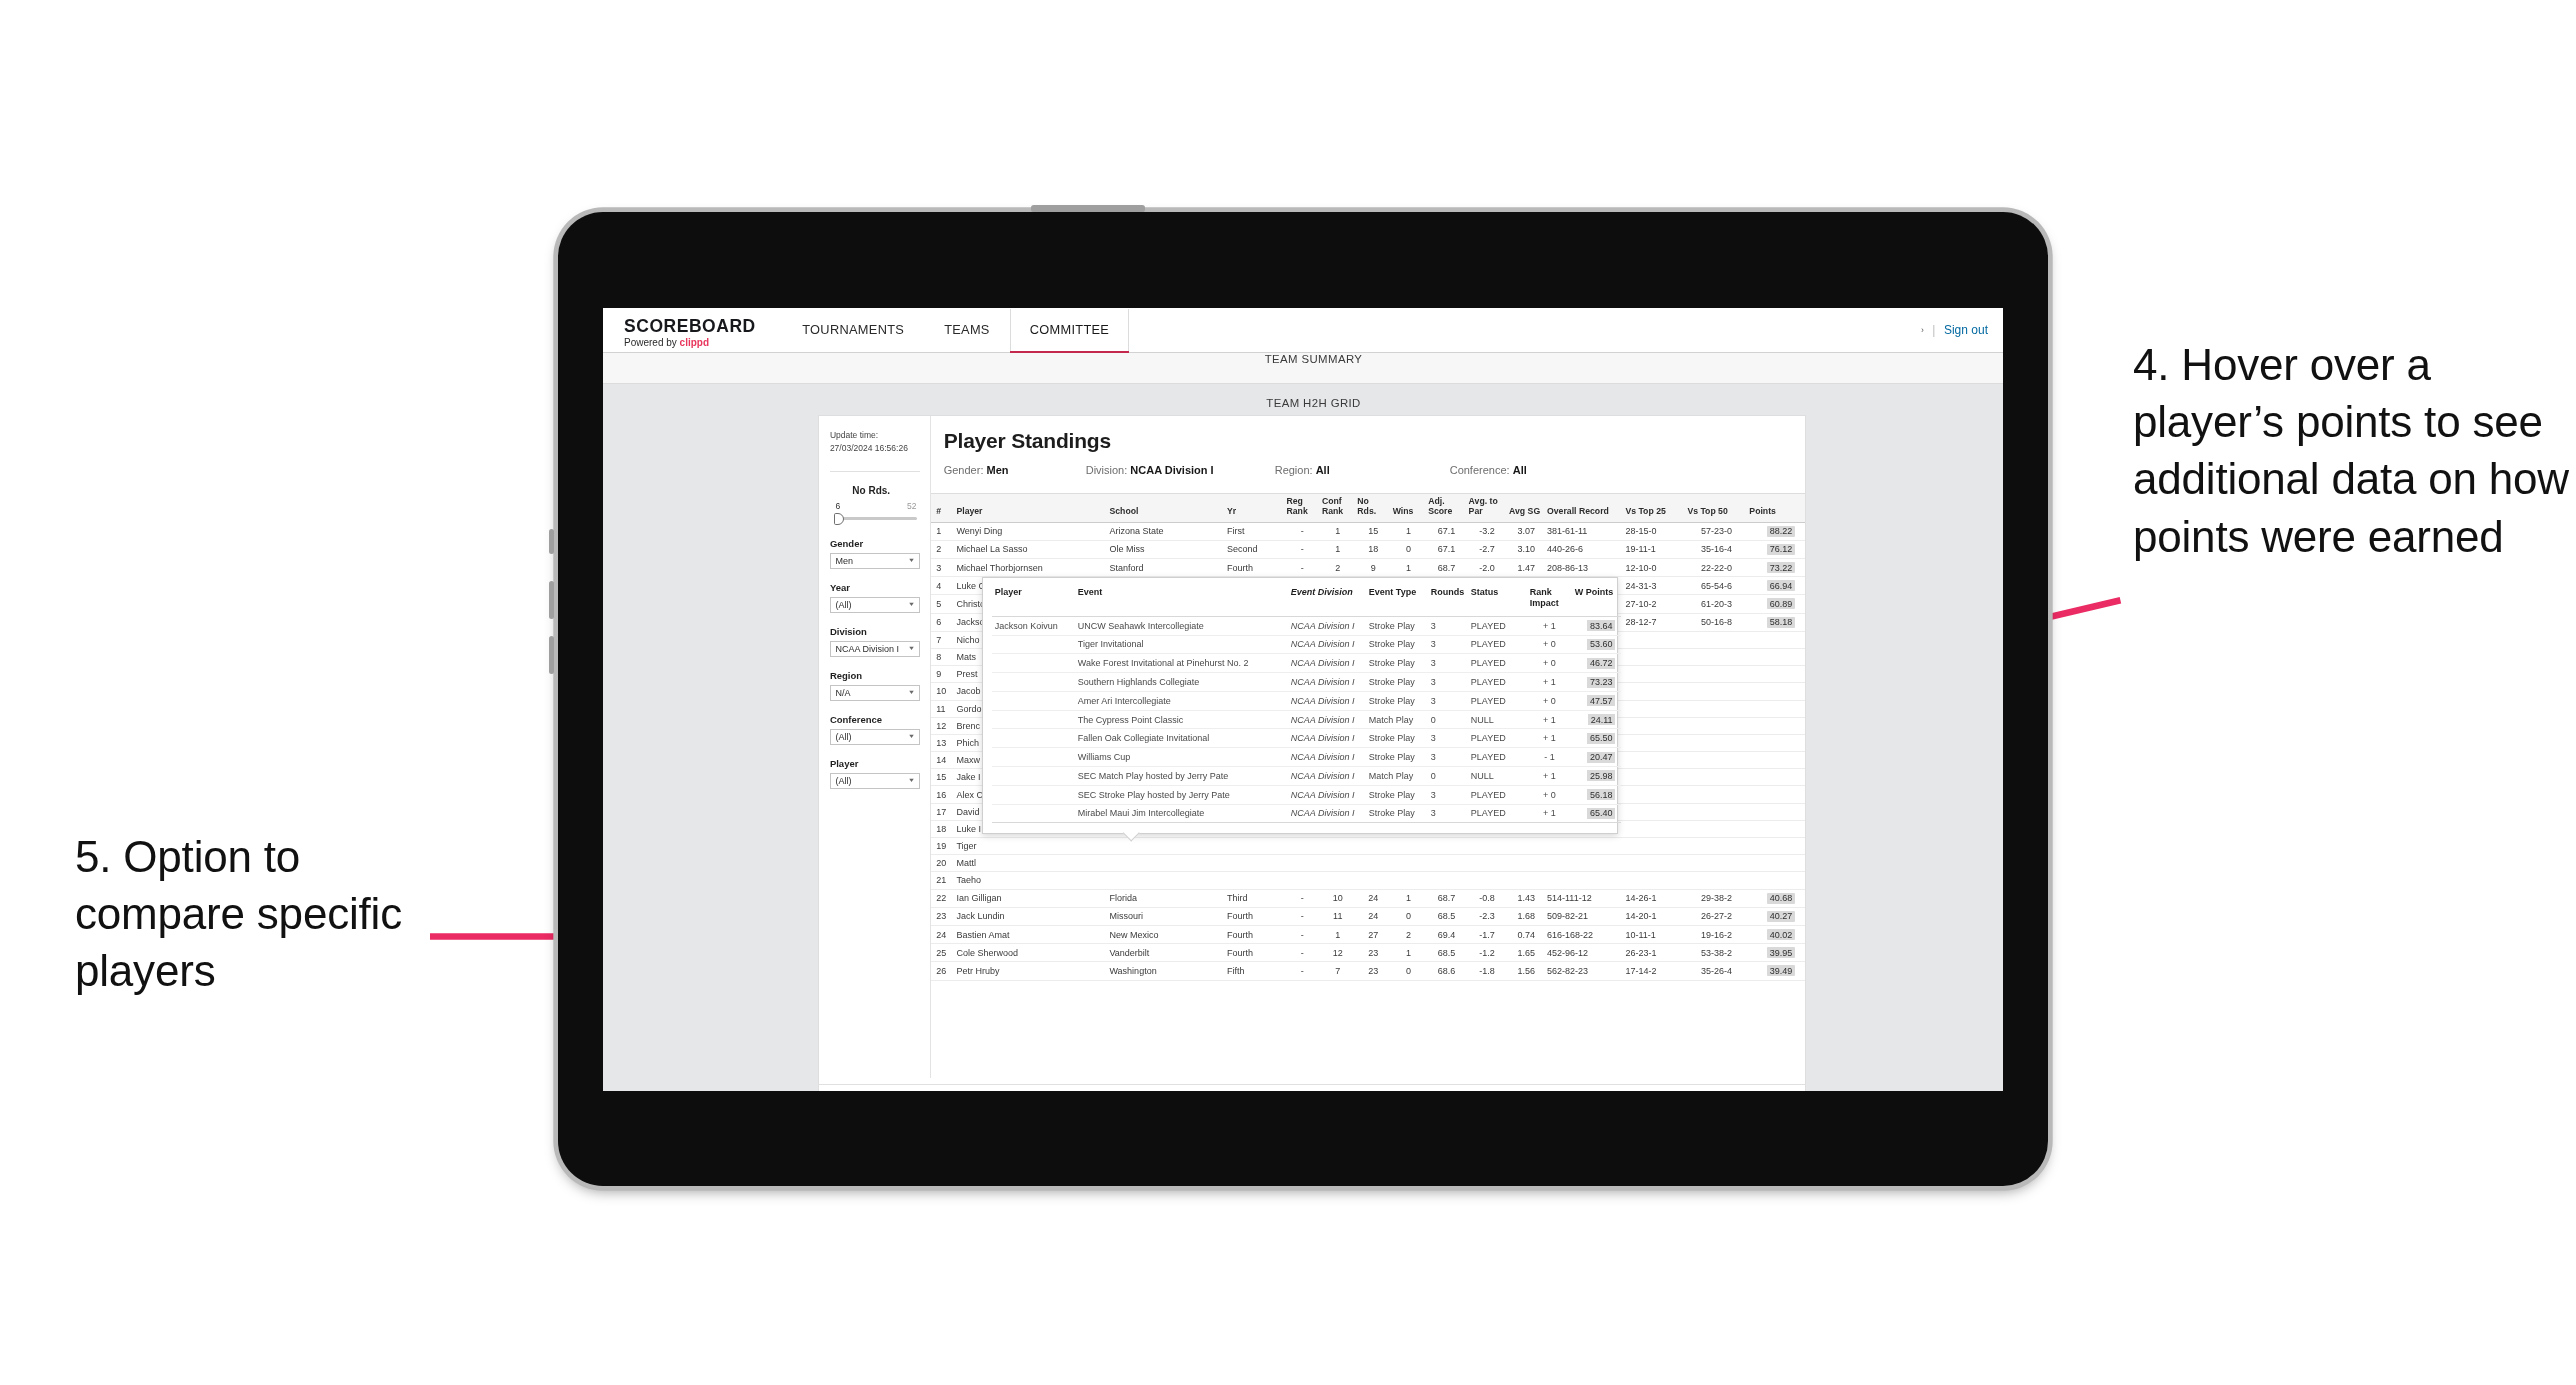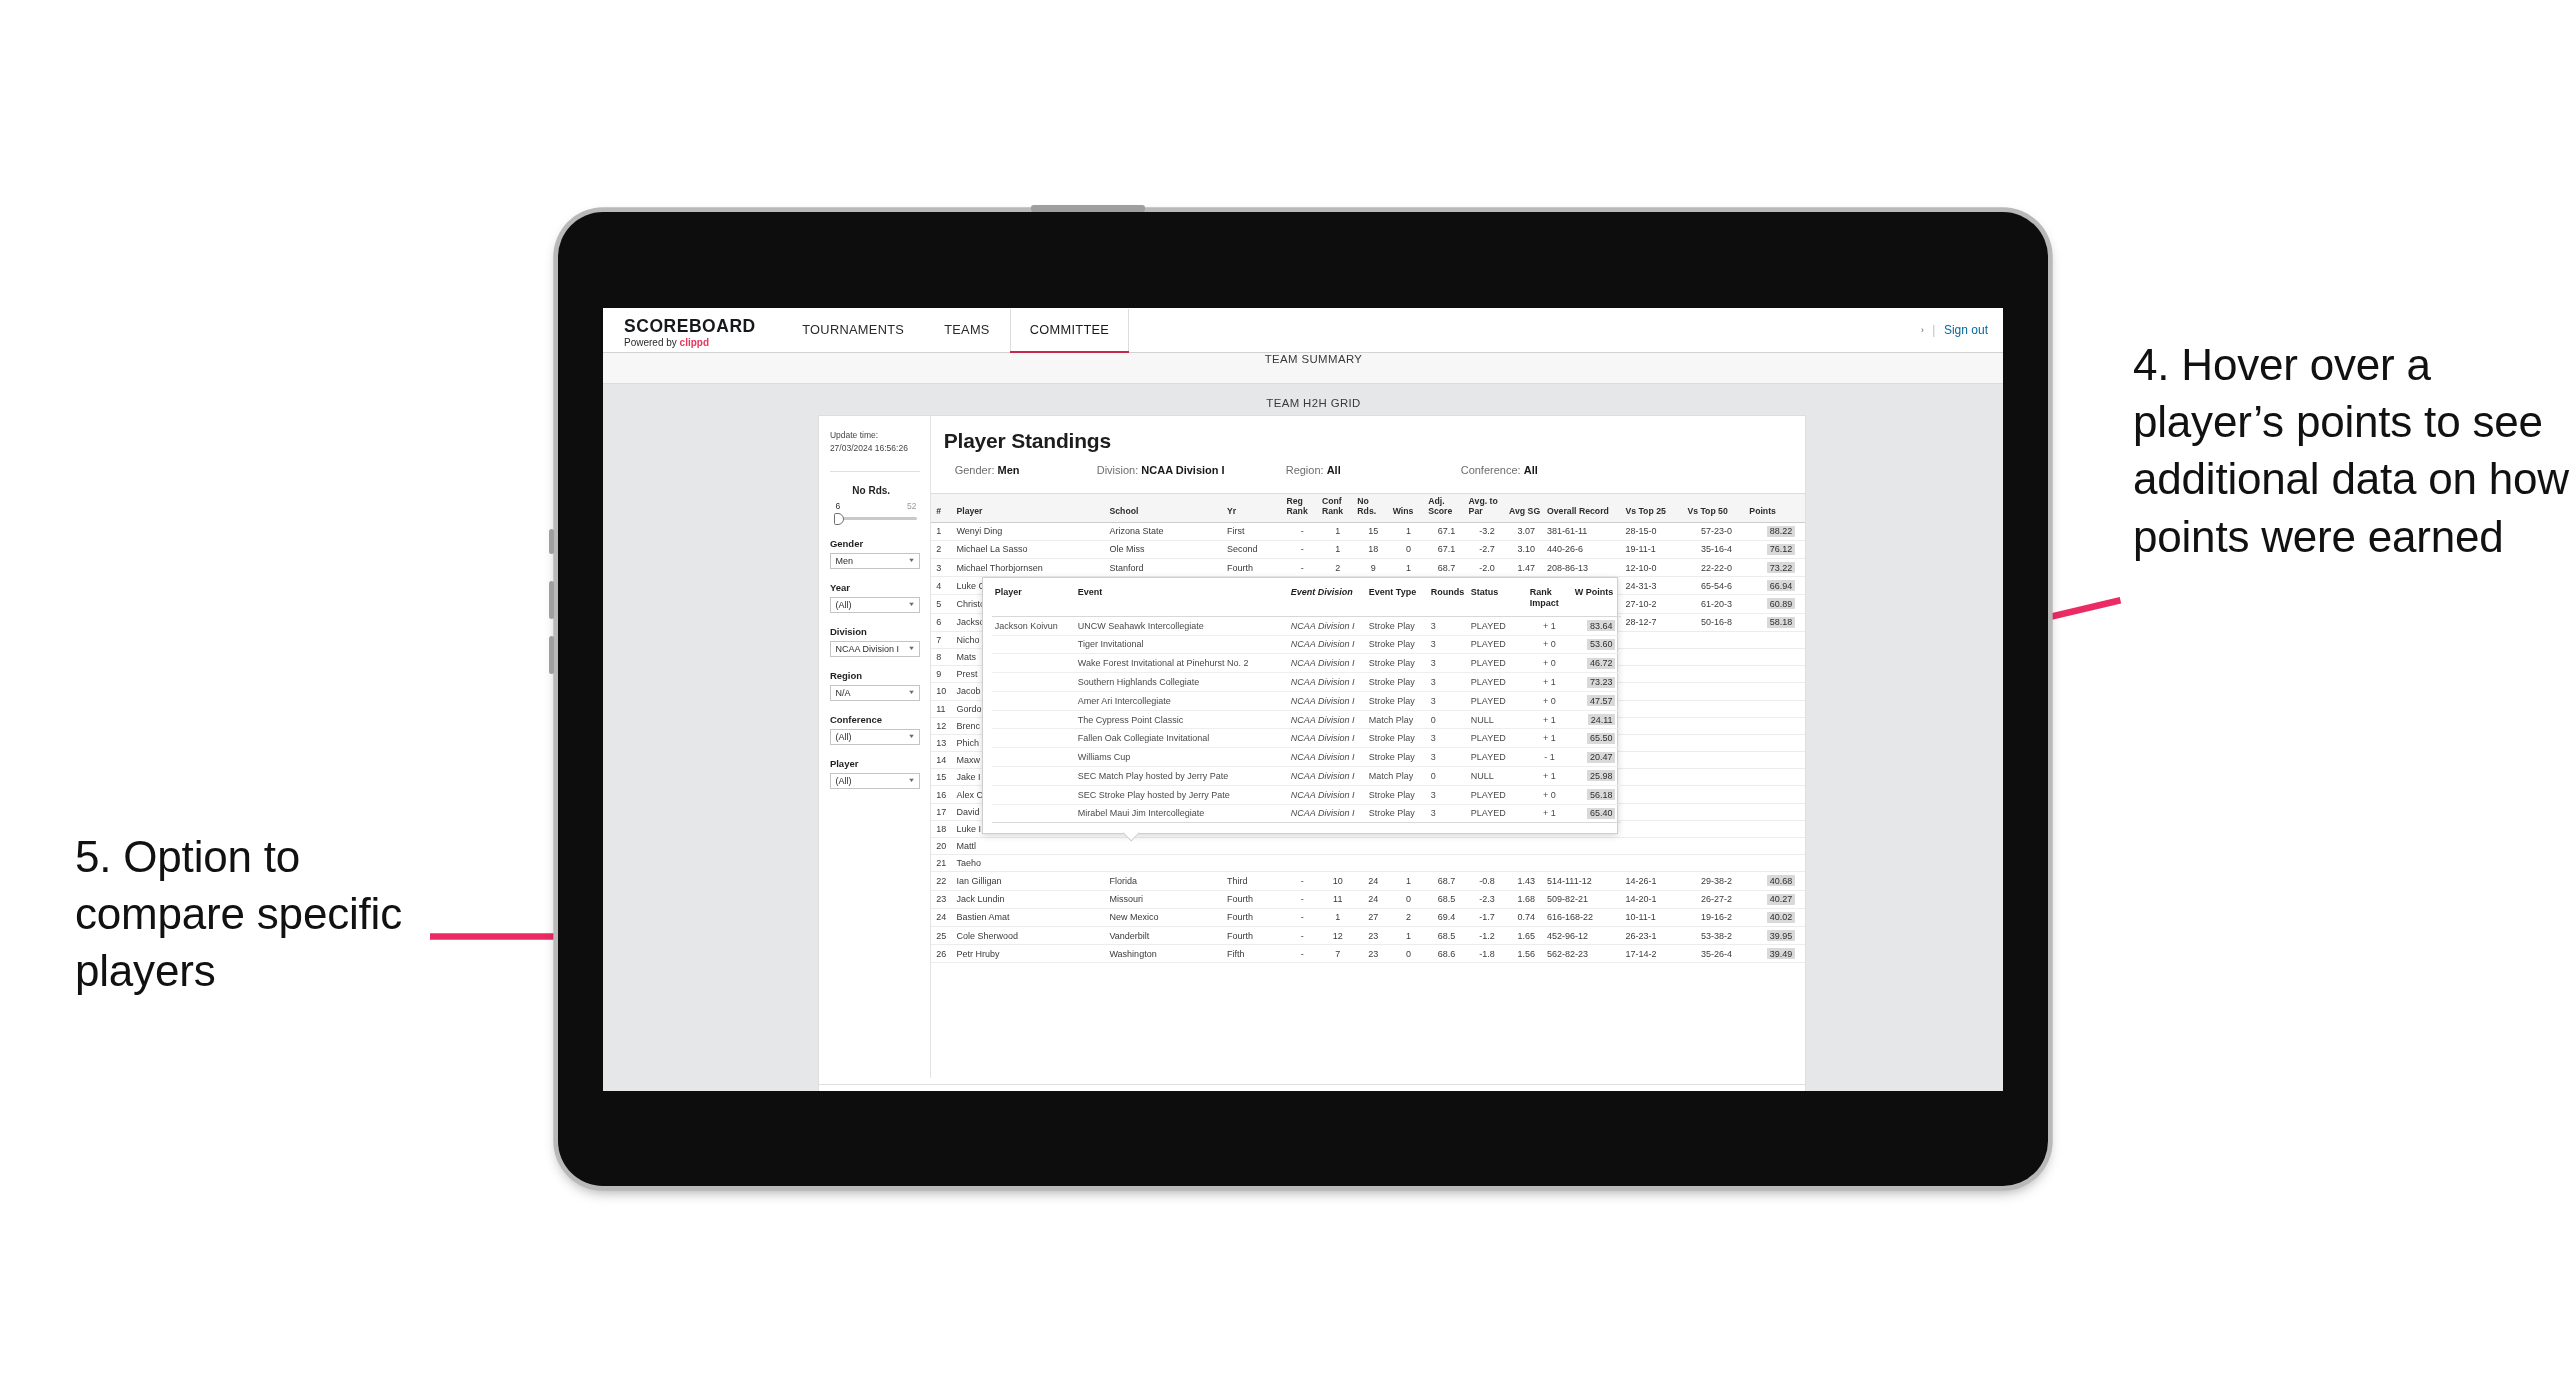--- a/index.html
+++ b/index.html
@@ -130,21 +130,21 @@
 
   
   #main { flex:1; display:flex; flex-direction:column; min-width:0; position:relative; }
   #titlebar { padding: 13.2px 0 9.5px 13.2px; background:#fff; }
   #ptitle { font-size: 21px; font-weight: 700; color:#1d1d1d; letter-spacing:-0.2px; }
   #filterline {
     display:flex; margin-top: 10.4px; font-size: 11px; color:#6d6d6d; padding-bottom: 7.6px;
   }
   #filterline > div { margin-right: 0; }
   #filterline b { color:#171717; font-weight:700; }
-  .fl1 { width: 142px; margin-left: 11px; } .fl2 { width: 189px; } .fl3 { width: 175px; }
+  .fl1 { width: 142px; } .fl2 { width: 189px; } .fl3 { width: 175px; }
 
   
   table.std { width: 100%; border-collapse: collapse; table-layout: fixed; font-size: 9px; color:#3a3a3a; }
   table.std thead th {
     font-size: 8.7px; font-weight:700; color:#2d2d2d; text-align:left;
     padding: 3.8px 1.9px 4.7px 1.9px; vertical-align: bottom; line-height: 1.12;
     background:#f5f5f5; border-bottom:0.9px solid #ccc; border-top:0.9px solid #ddd;
   }
   table.std tbody td {
     padding: 3.1px 1.9px; border-bottom: 0.9px solid #ececec; white-space:nowrap;
@@ -670,20 +670,37 @@
                         <td class="c-w"></td>
                         <td class="c-adj"></td>
                         <td class="c-par"></td>
                         <td class="c-sg"></td>
                         <td class="c-rec"></td>
                         <td class="c-t25"></td>
                         <td class="c-t50"></td>
                         <td class="c-pts"></td>
                       </tr>
                       <tr>
+                        <td class="c-num">19</td>
+                        <td class="c-pl">Tiger</td>
+                        <td class="c-sch"></td>
+                        <td class="c-yr"></td>
+                        <td class="c-rr"></td>
+                        <td class="c-cr"></td>
+                        <td class="c-nr"></td>
+                        <td class="c-w"></td>
+                        <td class="c-adj"></td>
+                        <td class="c-par"></td>
+                        <td class="c-sg"></td>
+                        <td class="c-rec"></td>
+                        <td class="c-t25"></td>
+                        <td class="c-t50"></td>
+                        <td class="c-pts"></td>
+                      </tr>
+                      <tr>
                         <td class="c-num">20</td>
                         <td class="c-pl">Mattl</td>
                         <td class="c-sch"></td>
                         <td class="c-yr"></td>
                         <td class="c-rr"></td>
                         <td class="c-cr"></td>
                         <td class="c-nr"></td>
                         <td class="c-w"></td>
                         <td class="c-adj"></td>
                         <td class="c-par"></td>

